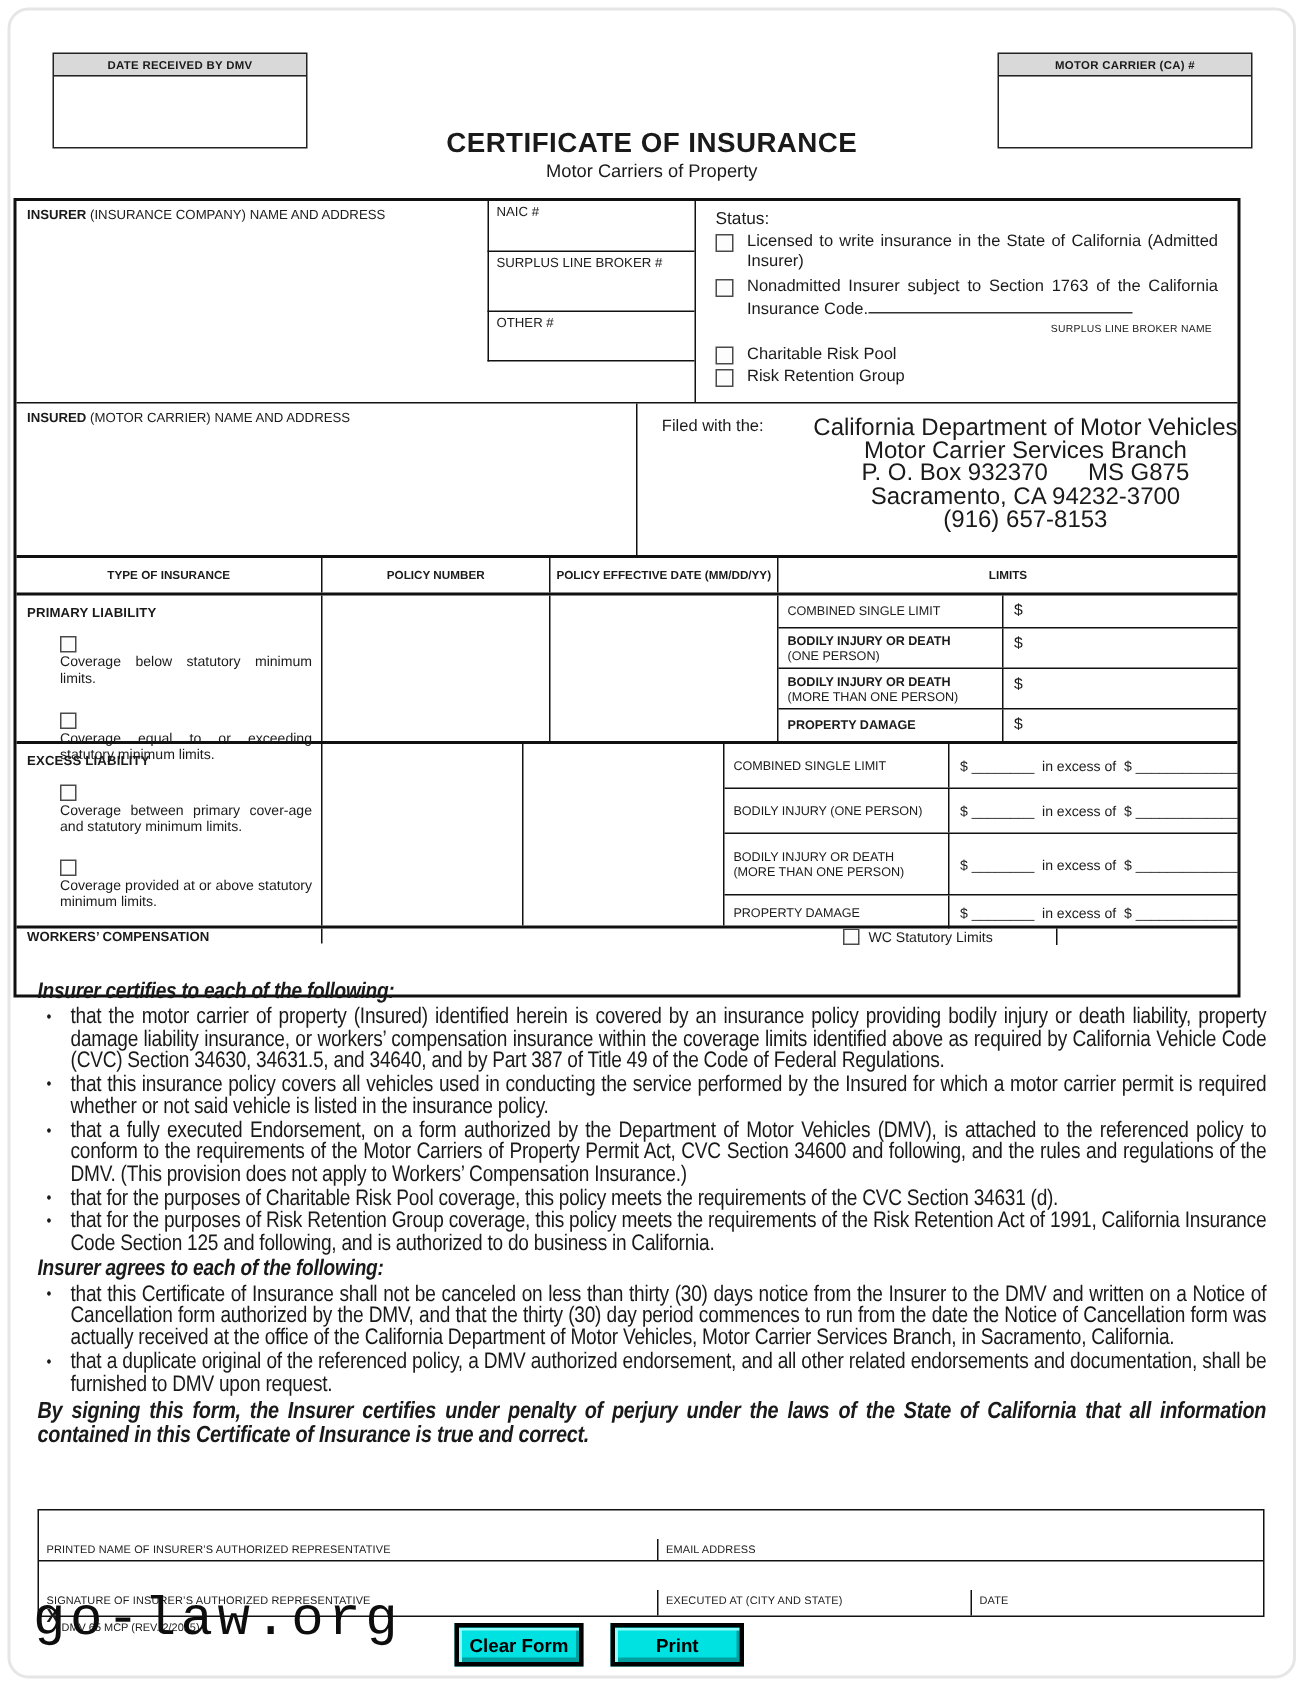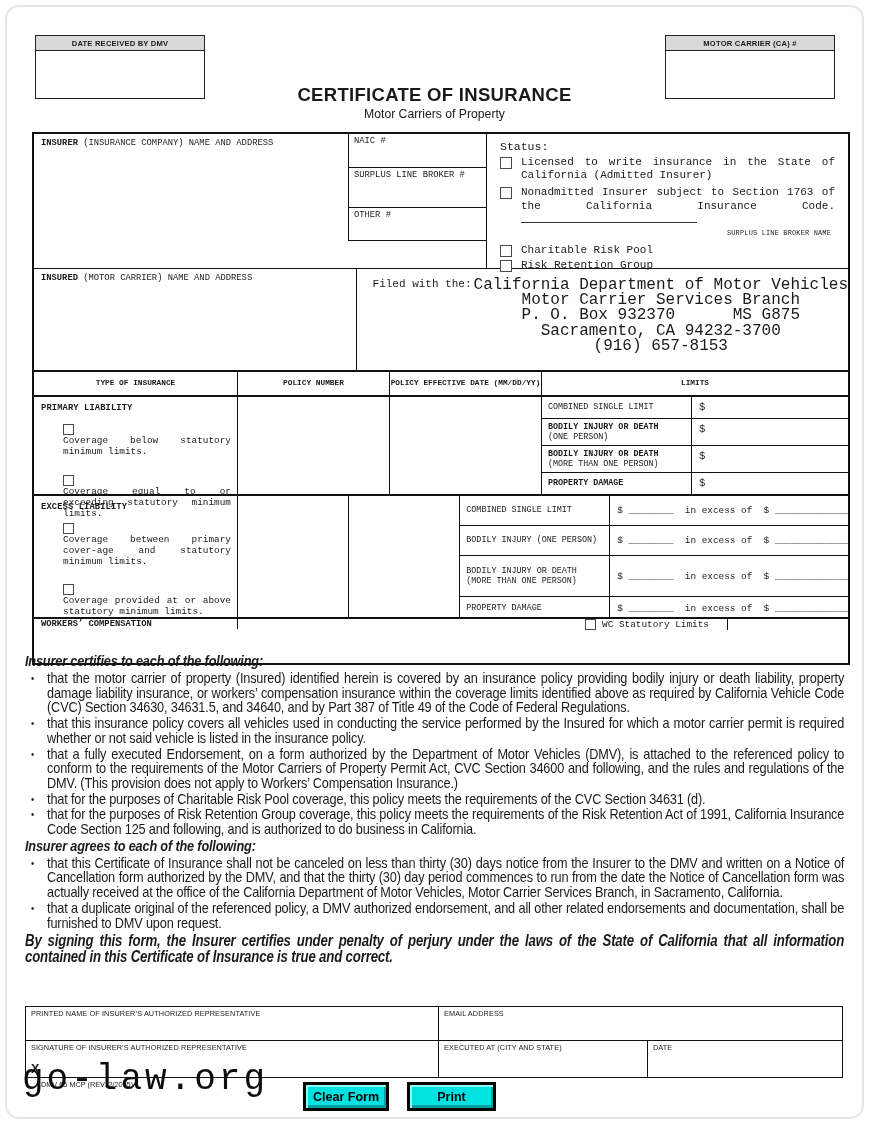--- a/index.html
+++ b/index.html
@@ -12,21 +12,21 @@
   .hbox-left { left:35px; }
   .hbox-right { left:665px; }
   .hbox-head { background:#d9d9d9; border-bottom:1.4px solid #222; font-size:7.6px; font-weight:bold; text-align:center; padding:3px 0 2px; letter-spacing:.2px; }
 
   
   .title-block { position:absolute; top:85px; left:0; right:0; text-align:center; }
   .title-block h1 { font-size:18.5px; font-weight:bold; letter-spacing:.3px; line-height:20px; }
   .subtitle { font-size:12.2px; margin-top:2px; }
 
   
-  .form-main { position:absolute; left:32px; top:132px; width:818px; border:2px solid #111; background:#fff;font-family:Liberation Mono, monospace; }
+  .form-main { position:absolute; left:9px; top:132px; width:818px; border:2px solid #111; background:#fff; }
   .band-a { display:flex; height:134px; }
   .cell-insurer { width:314px; padding:4px 7px; display:flex; flex-direction:column; }
   .box-label { font-size:8.8px; line-height:10px; }
   .box-label b { font-weight:bold; }
   .box-label .rest { white-space:pre-wrap; }
   .fill-area { flex:1; }
   .col-numbers { width:139px; border-right:1.5px solid #111; display:flex; flex-direction:column; }
   .num-box { border-left:1.5px solid #111; border-bottom:1.5px solid #111; padding:2px 5px; font-size:8.8px; }
   .num-box.n1 { height:34px; } .num-box.n2 { height:40px; } .num-box.n3 { height:33px; }
   .cell-status { flex:1; padding:6px 13px 0; }
@@ -82,21 +82,21 @@
   .bullet .dot { width:26px; flex:0 0 auto; padding-left:7px; font-size:11px; line-height:14.7px; }
   .bullet .dot::before { content:"\2022"; }
   .btxt { flex:1; font-size:15px; line-height:14.7px; text-align:justify; letter-spacing:-.2px; }
   .perjury { font-size:15.6px; font-weight:bold; font-style:italic; line-height:15.6px; margin-top:3px; text-align:justify; letter-spacing:-.2px; }
 
   
   .sig-table { position:absolute; left:25px; top:1006px; width:818px; border:1.5px solid #111; background:transparent; }
   .sig-row { display:flex; }
   .sig-row.r1 { height:34px; border-bottom:1.2px solid #111; }
   .sig-row.r2 { height:36px; }
-  .sig-cell { padding:2px 5px; display:flex; flex-direction:column; }
+  .sig-cell { padding:2px 5px; display:flex; flex-direction:column;margin-top:19px; }
   .sw1 { width:413px; border-right:1.2px solid #111; }
   .sw2 { width:209px; border-right:1.2px solid #111; }
   .sw3 { flex:1; }
   .sig-label { font-size:7.3px; letter-spacing:.1px; line-height:9px; }
   .tel-value { font-size:12.5px; margin-top:4px; white-space:pre; }
   .sig-x { font-size:12.5px; font-weight:bold; margin-top:auto; line-height:12px; }
 
   
   .form-number { position:absolute; left:29px; top:1080px; font-size:7.3px;padding-left:12px; }
   .watermark { position:absolute; left:22px; top:1062px; font-family:"Liberation Mono", monospace; font-size:36px; line-height:36px; letter-spacing:3px; color:#0d0d0d; }

